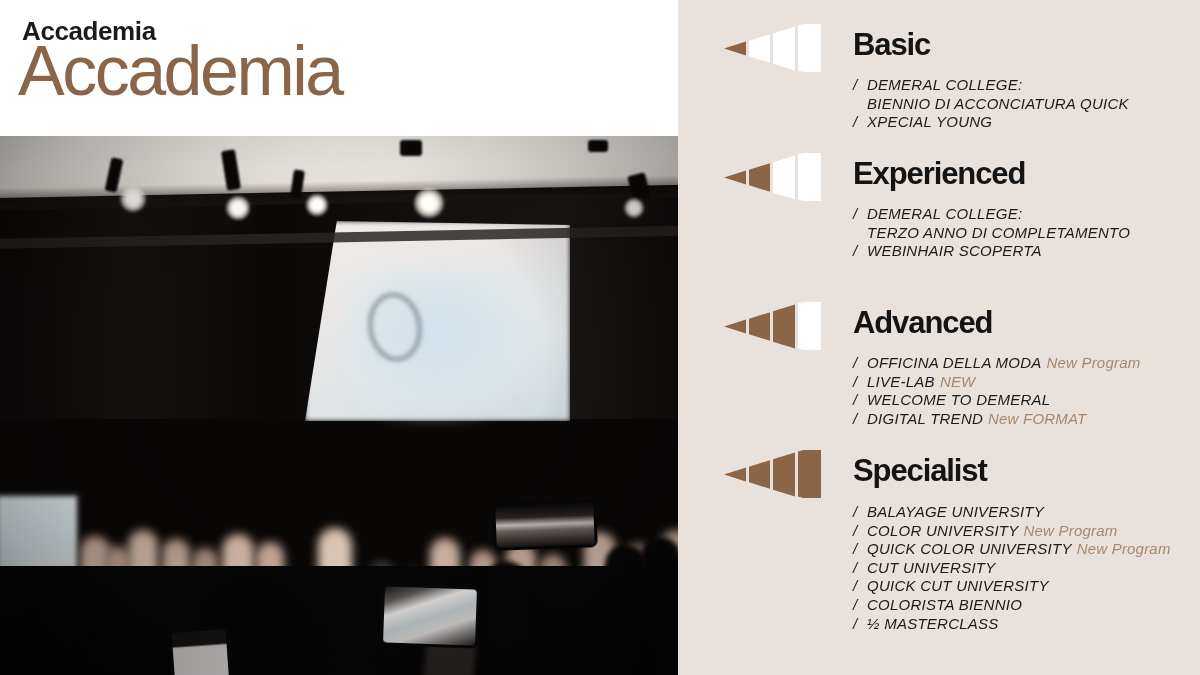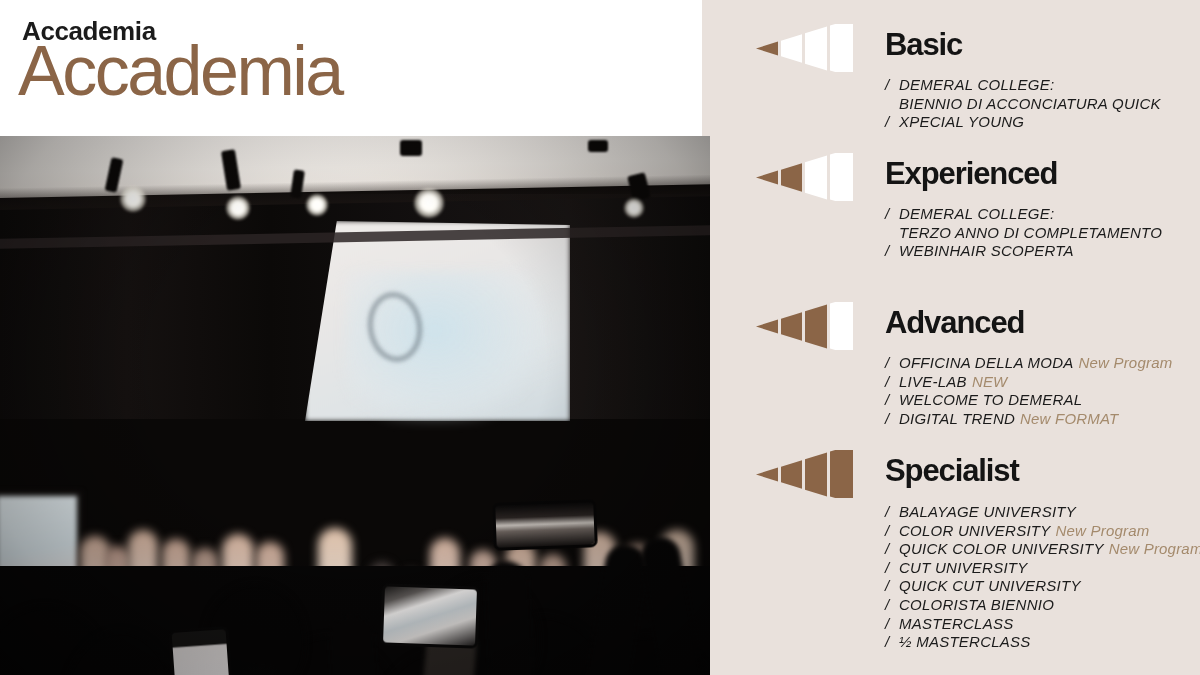--- a/index.html
+++ b/index.html
@@ -70,21 +70,21 @@
     border:5px solid #141110;filter:blur(2.4px);}
   
   #ph-crowd{left:0;top:430px;width:710px;height:245px;background:#070606;}
   .head{position:absolute;background:#060505;border-radius:50% 50% 42% 42%;filter:blur(3px);}
   .arm{position:absolute;background:#070606;filter:blur(2.6px);}
   .phone{position:absolute;border-radius:4px;filter:blur(.7px);}
   #ph-vign{left:0;top:0;width:710px;height:539px;
     background:radial-gradient(ellipse at 50% 42%,rgba(0,0,0,0) 38%,rgba(0,0,0,.30) 78%,rgba(0,0,0,.55) 100%);}
 
   
-  #right-panel{position:absolute;left:710px;top:0;width:490px;height:675px;background:#E9E1DC;}
+  #right-panel{position:absolute;left:678px;top:0;width:490px;height:675px;background:#E9E1DC;}
 
   .level-block{position:absolute;left:0;width:490px;}
   .pennant{position:absolute;left:46px;width:110px;height:48px;}
   .level-title{
     position:absolute;left:175px;
     font-size:31px;font-weight:bold;letter-spacing:-1.1px;
     color:#141414;line-height:1;white-space:nowrap;
   }
   .course-list{position:absolute;left:175px;margin:0;padding:0;list-style:none;}
   .course{
@@ -247,19 +247,18 @@
         <polygon points="74,1.6 97,-5.5 97,53.5 74,46.4" fill="#8B6547"></polygon>
       </svg>
       <div class="level-title" style="top:7px;">Specialist</div>
       <ul class="course-list" style="top:55px;">
         <li class="course"><span class="slash">/</span><span>BALAYAGE UNIVERSITY</span></li>
         <li class="course"><span class="slash">/</span><span>COLOR UNIVERSITY</span><span class="tag">New Program</span></li>
         <li class="course"><span class="slash">/</span><span>QUICK COLOR UNIVERSITY</span><span class="tag">New Program</span></li>
         <li class="course"><span class="slash">/</span><span>CUT UNIVERSITY</span></li>
         <li class="course"><span class="slash">/</span><span>QUICK CUT UNIVERSITY</span></li>
         <li class="course"><span class="slash">/</span><span>COLORISTA BIENNIO</span></li>
-        <li class="course"><span class="slash">/</span><span>MASTERCLASS</span></li>
         <li class="course"><span class="slash">/</span><span>½ MASTERCLASS</span></li>
       </ul>
     </div>
 
   </div>
 </div>
 
 </body></html>

